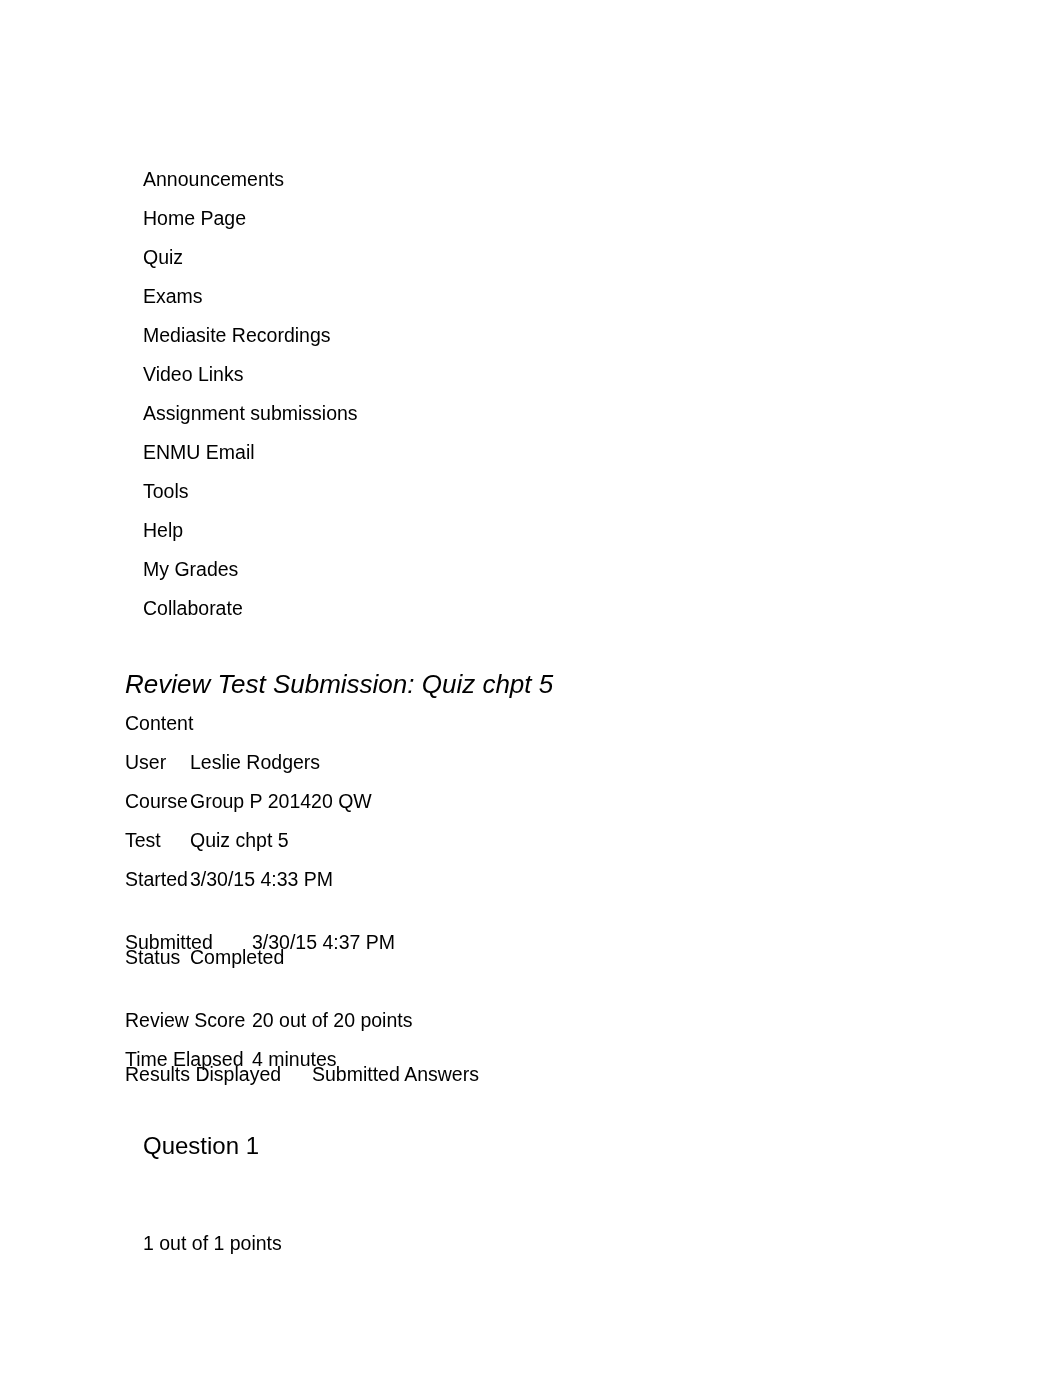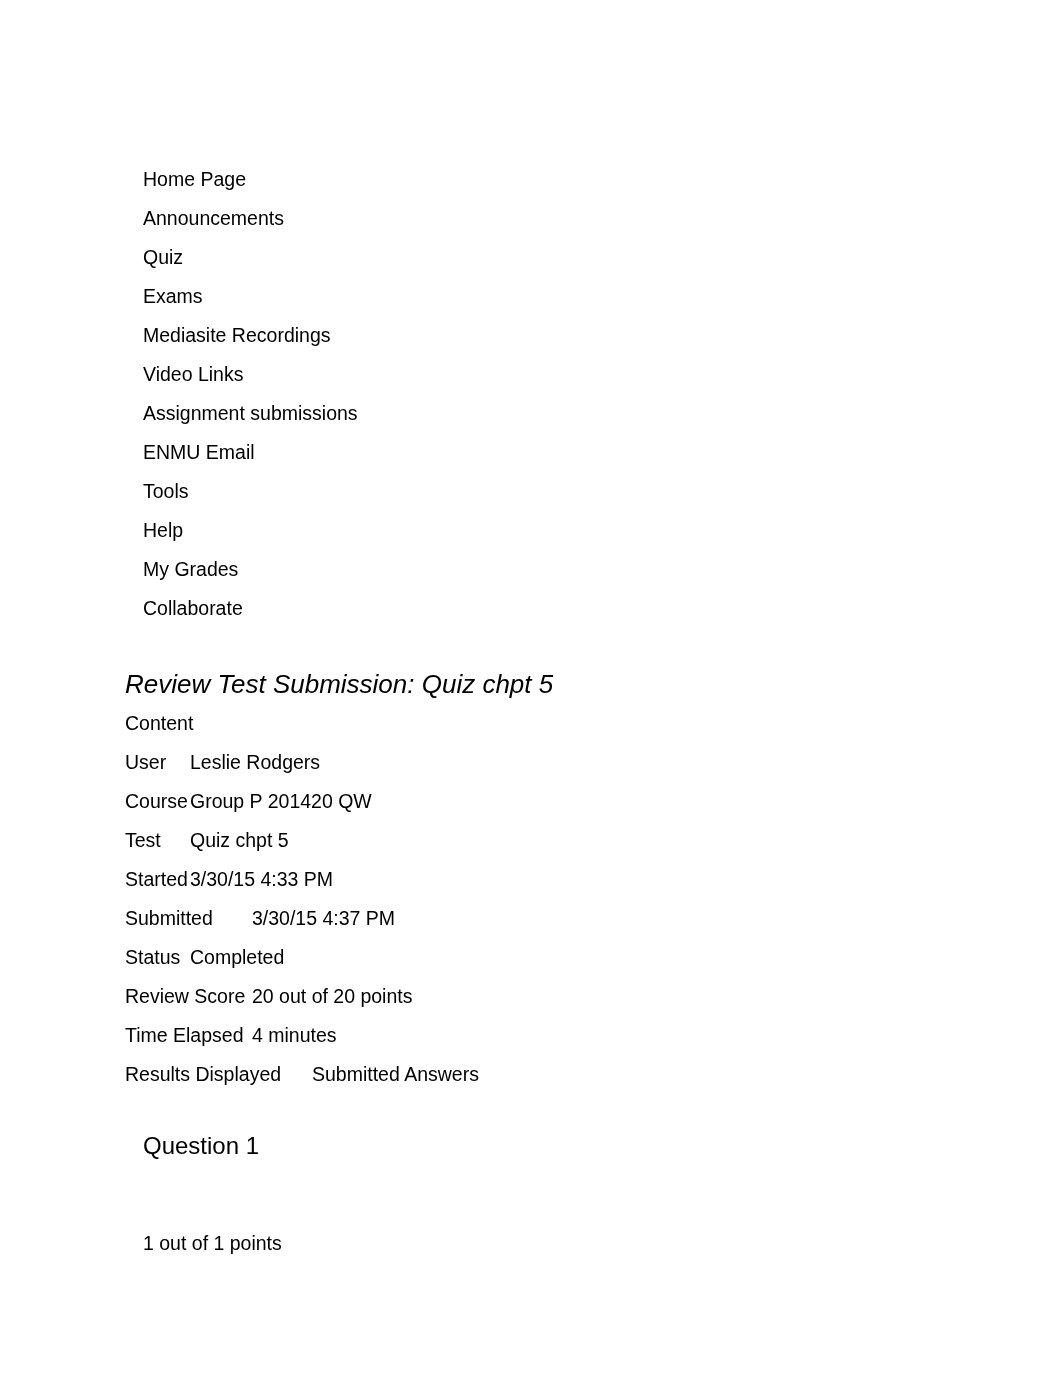--- a/index.html
+++ b/index.html
@@ -74,21 +74,21 @@
   .meta-label {
     display: inline-block;
     white-space: pre;
   }
   .meta-value {
     display: inline-block;
     white-space: pre;
   }
   
   .tab-1 .meta-label { min-width: 65px; }
-  .tab-2 .meta-label { min-width: 127px; }
+  .tab-2 .meta-label { min-width: 127px; margin-top: 24px; }
   .tab-3 .meta-label { min-width: 187px; }
 
   
   .question-block {
     position: absolute;
     left: 143px;
     top: 1126px;
     width: 700px;
   }
   .question-title {
@@ -109,22 +109,22 @@
     font-weight: 400;
     margin-top: 20px;
   }
 </style>
 </head>
 <body>
 
 <div class="page">
 
   <div class="course-menu">
+    <div class="menu-item">Announcements</div>
     <div class="menu-item">Home Page</div>
-    <div class="menu-item">Announcements</div>
     <div class="menu-item">Quiz</div>
     <div class="menu-item">Exams</div>
     <div class="menu-item">Mediasite Recordings</div>
     <div class="menu-item">Video Links</div>
     <div class="menu-item">Assignment submissions</div>
     <div class="menu-item">ENMU Email</div>
     <div class="menu-item">Tools</div>
     <div class="menu-item">Help</div>
     <div class="menu-item">My Grades</div>
     <div class="menu-item">Collaborate</div>

